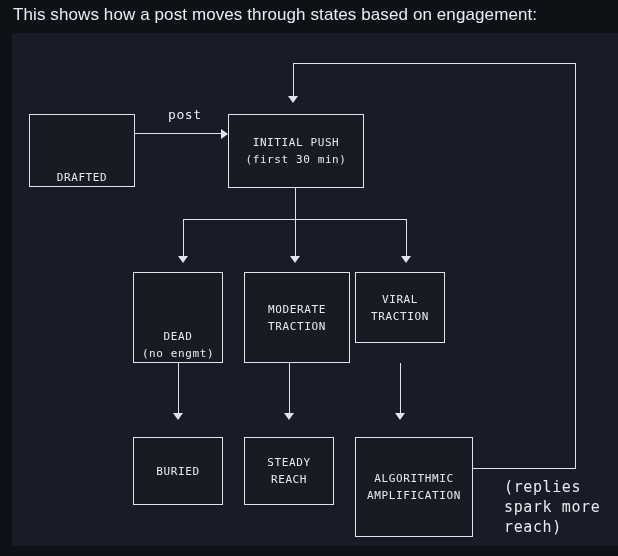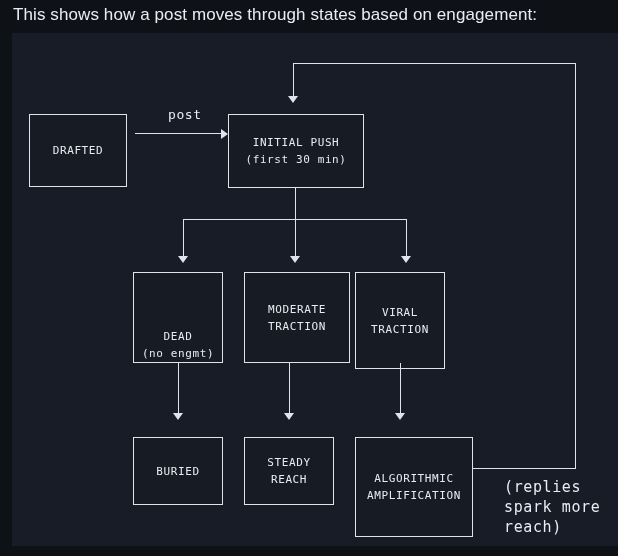--- a/index.html
+++ b/index.html
@@ -106,40 +106,40 @@
 </style>
 </head>
 <body>
 
 <div id="root">
 
   <div class="intro-text">This shows how a post moves through states based on engagement:</div>
 
   <div class="diagram-panel">
 
-    <div class="node" style="left:17px; top:81px; width:98px; height:73px;">
+    <div class="node" style="left:17px; top:81px; width:106px; height:73px;justify-content:flex-end;">
       <span>DRAFTED</span>
     </div>
 
     <div class="node" style="left:216px; top:81px; width:136px; height:74px;">
       <span>INITIAL PUSH</span>
       <span class="line2">(first 30 min)</span>
     </div>
 
     <div class="node" style="left:121px; top:239px; width:90px; height:91px;justify-content:flex-end;">
       <span>DEAD</span>
       <span class="line2">(no engmt)</span>
     </div>
 
     <div class="node" style="left:232px; top:239px; width:106px; height:91px;">
       <span>MODERATE</span>
       <span class="line2">TRACTION</span>
     </div>
 
-    <div class="node" style="left:343px; top:239px; width:90px; height:97px;">
+    <div class="node" style="left:343px; top:239px; width:90px; height:71px;">
       <span>VIRAL</span>
       <span class="line2">TRACTION</span>
     </div>
 
     <div class="node" style="left:121px; top:404px; width:90px; height:68px;">
       <span>BURIED</span>
     </div>
 
     <div class="node" style="left:232px; top:404px; width:90px; height:68px;">
       <span>STEADY</span>

